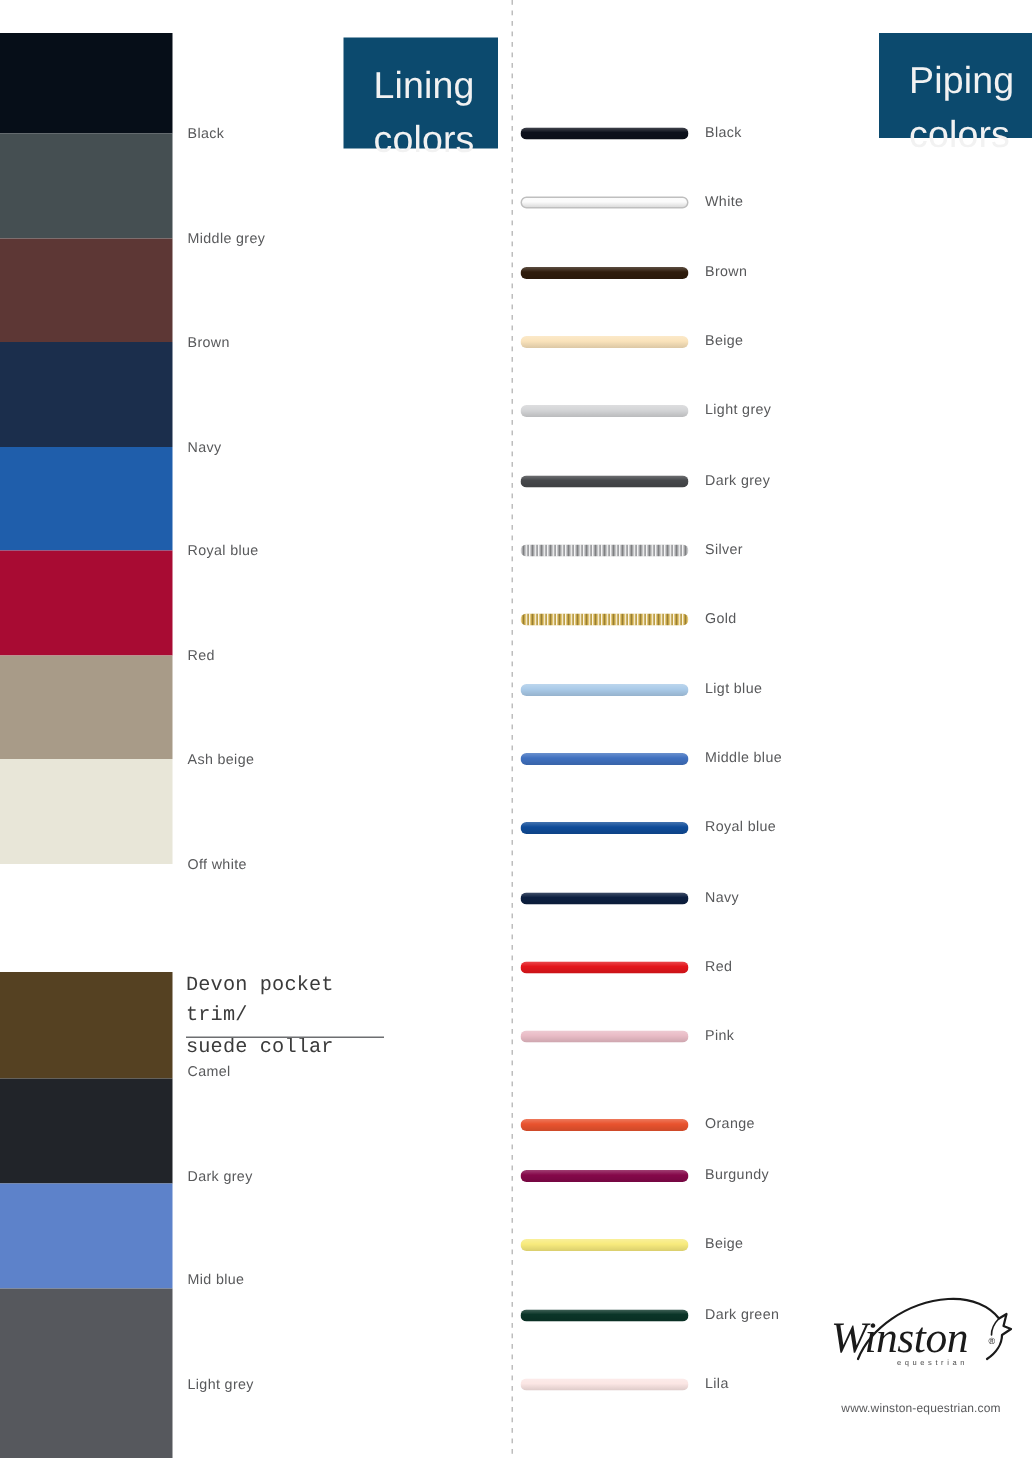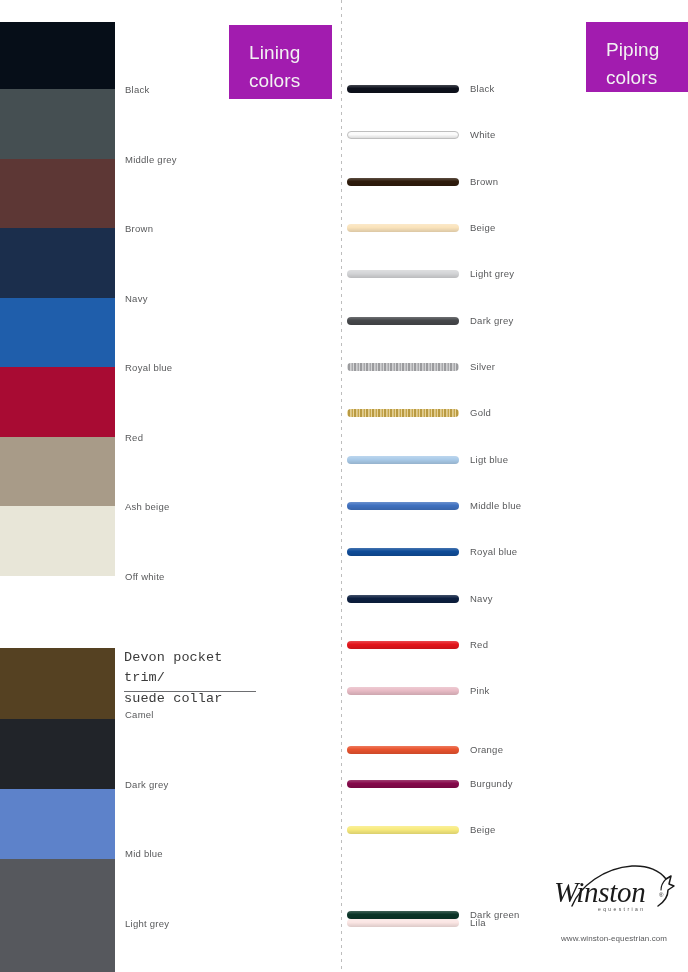--- a/index.html
+++ b/index.html
@@ -12,24 +12,24 @@
     height: 972px;
     position: relative;
     overflow: hidden;
     font-family: "Liberation Sans", sans-serif;
     -webkit-font-smoothing: antialiased;
   }
 
   
   .header-badge {
     position: absolute;
-    background: #a21caf;
+    background: #0c4a6e;
     color: #f2f2f2;
     font-family: "Liberation Sans", sans-serif;
-    font-size: 19px;
+    font-size: 25px;
     font-weight: 300;
     line-height: 1.45;
     letter-spacing: 0.1px;
     padding: 14px 0 0 20px;
     box-sizing: border-box;
     white-space: pre-line;
   }
   #lining-badge {
     left: 229px;
     top: 25px;
@@ -273,21 +273,21 @@
       <div class="piping-label">Orange</div>
     </div>
     <div class="piping-row" style="top: 777px;">
       <div class="piping-bar" style="background: linear-gradient(rgba(255, 255, 255, 0.22) 0%, rgba(255, 255, 255, 0) 42%, rgba(0, 0, 0, 0.12) 100%), rgb(133, 8, 74);"></div>
       <div class="piping-label">Burgundy</div>
     </div>
     <div class="piping-row" style="top: 823px;">
       <div class="piping-bar" style="background: linear-gradient(rgba(255, 255, 255, 0.22) 0%, rgba(255, 255, 255, 0) 42%, rgba(0, 0, 0, 0.12) 100%), rgb(248, 235, 125);"></div>
       <div class="piping-label">Beige</div>
     </div>
-    <div class="piping-row" style="top: 870px; margin-top: 38px;">
+    <div class="piping-row" style="top: 870px;">
       <div class="piping-bar" style="background: linear-gradient(rgba(255, 255, 255, 0.22) 0%, rgba(255, 255, 255, 0) 42%, rgba(0, 0, 0, 0.12) 100%), rgb(11, 53, 40);"></div>
       <div class="piping-label">Dark green</div>
     </div>
     <div class="piping-row" style="top: 916px;">
       <div class="piping-bar" style="background: linear-gradient(rgba(255, 255, 255, 0.22) 0%, rgba(255, 255, 255, 0) 42%, rgba(0, 0, 0, 0.12) 100%), rgb(251, 230, 228);"></div>
       <div class="piping-label">Lila</div>
     </div>
   </div>
 
 <div id="logo-block">

